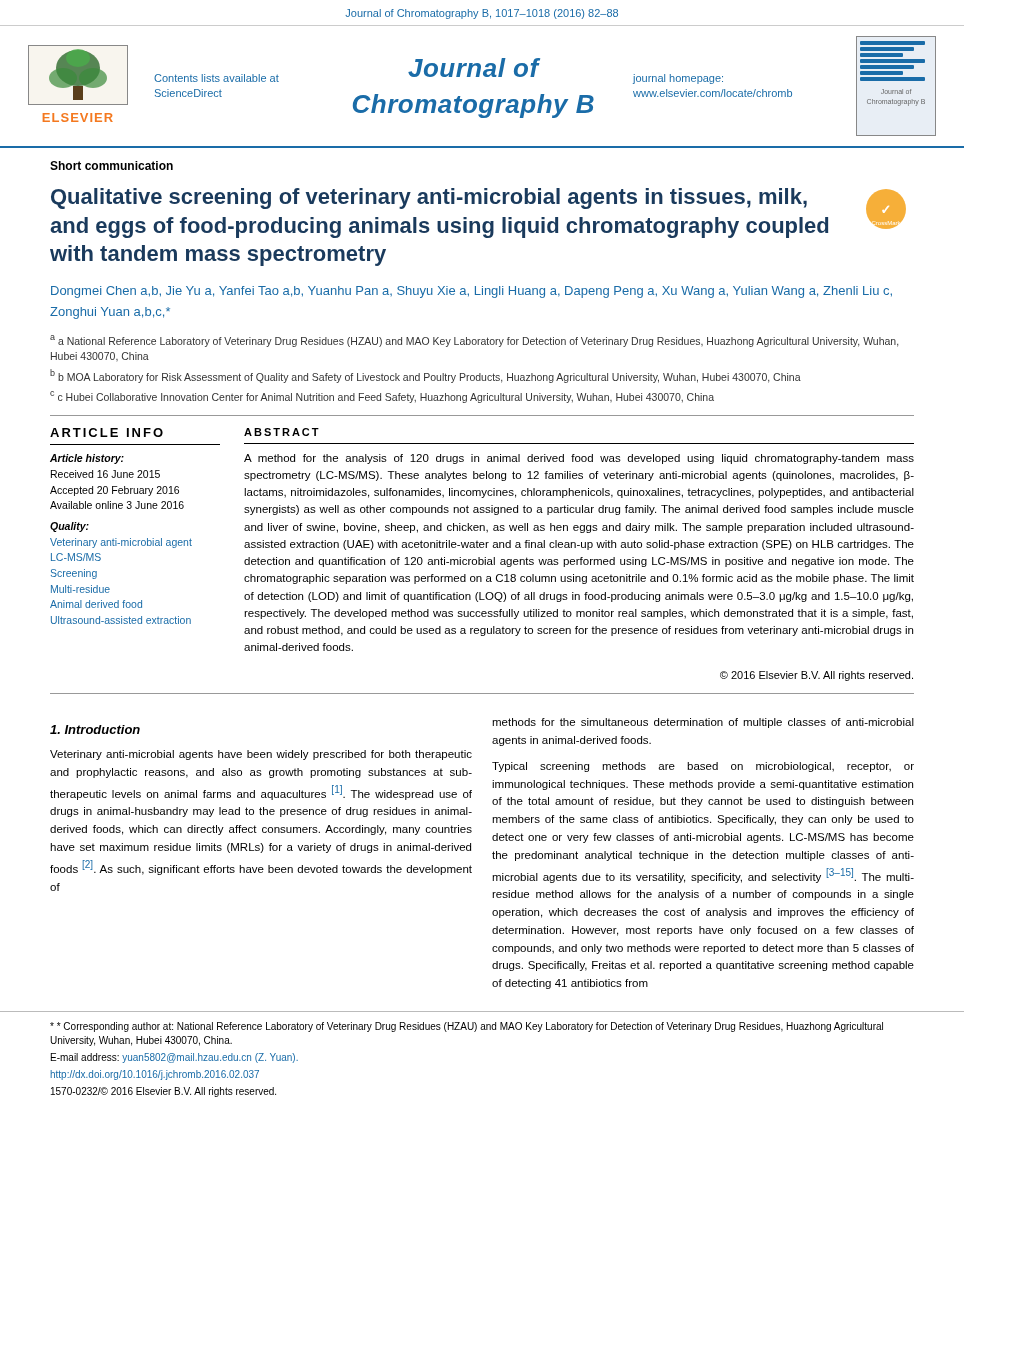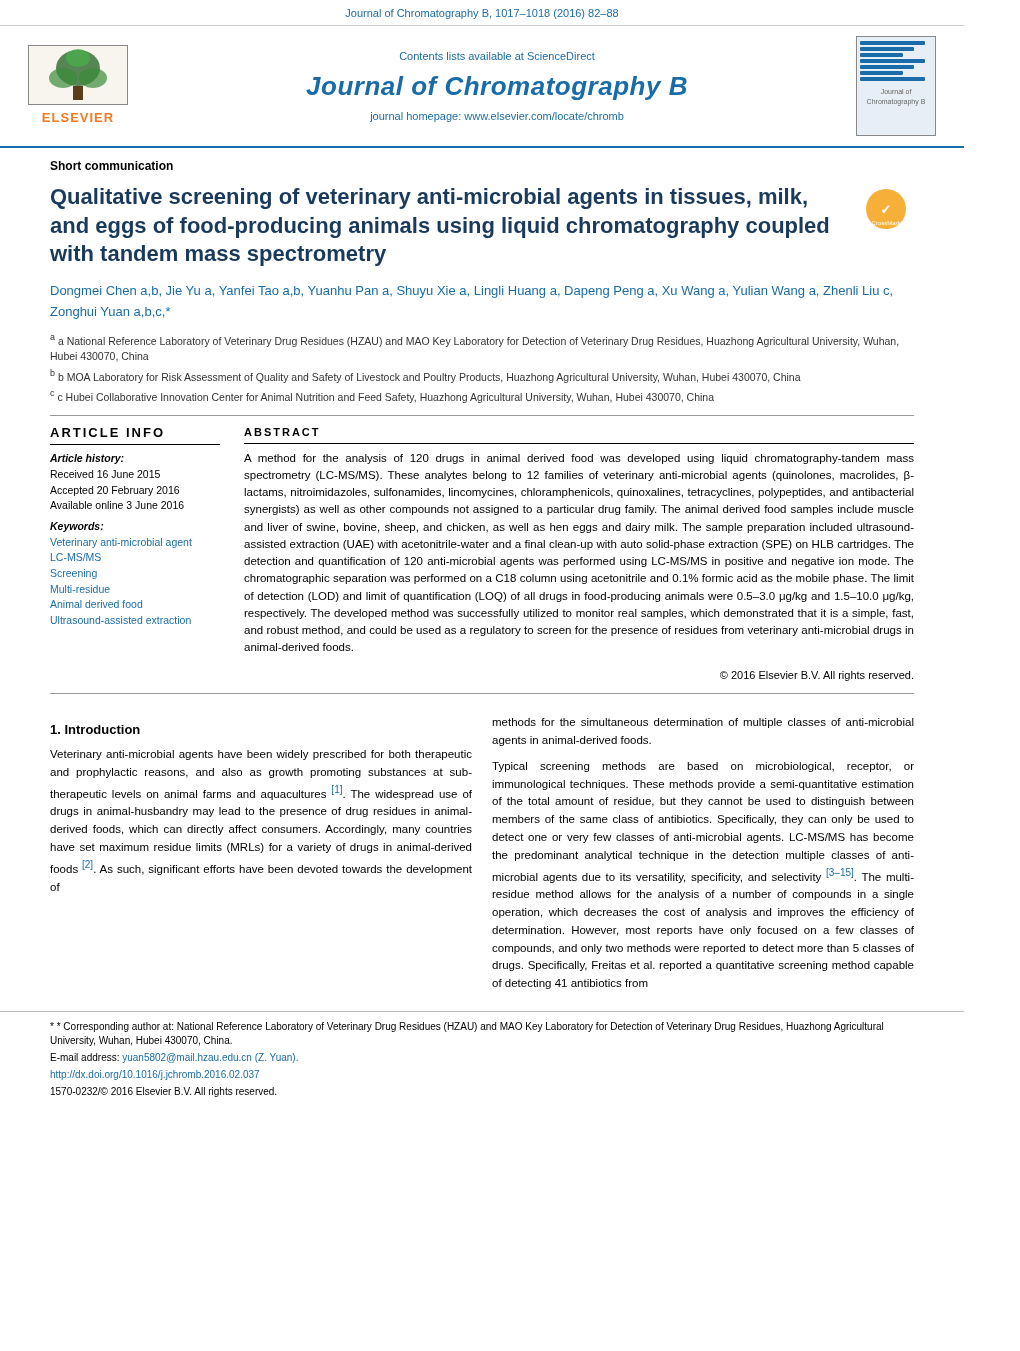--- a/index.html
+++ b/index.html
@@ -61,21 +61,21 @@
     }
     .elsevier-label {
       font-size: 13px;
       font-weight: bold;
       color: #f47920;
       letter-spacing: 1px;
     }
     .header-center {
       flex: 1;
       display: flex;
-      flex-direction: column;
+      flex-direction: row;
       align-items: center;
       justify-content: center;
       gap: 4px;
     }
     .header-contents-line {
       font-size: 11px;
       color: #555;
     }
     .header-contents-line span { color: #1a6ca8; }
     .journal-title {
@@ -262,20 +262,21 @@
       flex: 1;
       font-size: 11.5px;
       line-height: 1.55;
       color: #000;
     }
     .section-title {
       font-weight: bold;
       font-size: 13px;
       margin-bottom: 6px;
       margin-top: 6px;
+      font-style: italic;
     }
     .body-para {
       text-align: justify;
       margin-bottom: 8px;
     }
     .body-para .ref {
       color: #1a6ca8;
       font-size: 10px;
       vertical-align: super;
     }
@@ -381,21 +382,21 @@
   <hr class="hr" style="margin: 6px 50px;">
 
   <div class="two-col">
 
     <div class="article-info">
       <div class="section-header">ARTICLE INFO</div>
       <div class="label">Article history:</div>
       <div class="value">Received 16 June 2015</div>
       <div class="value">Accepted 20 February 2016</div>
       <div class="value">Available online 3 June 2016</div>
-      <div class="label">Keywords:</div>
+      <div class="label">Quality:</div>
       <div class="keyword">Veterinary anti-microbial agent</div>
       <div class="keyword">LC-MS/MS</div>
       <div class="keyword">Screening</div>
       <div class="keyword">Multi-residue</div>
       <div class="keyword">Animal derived food</div>
       <div class="keyword">Ultrasound-assisted extraction</div>
     </div>
 
     <div class="abstract-col">
       <div class="section-header">ABSTRACT</div>

